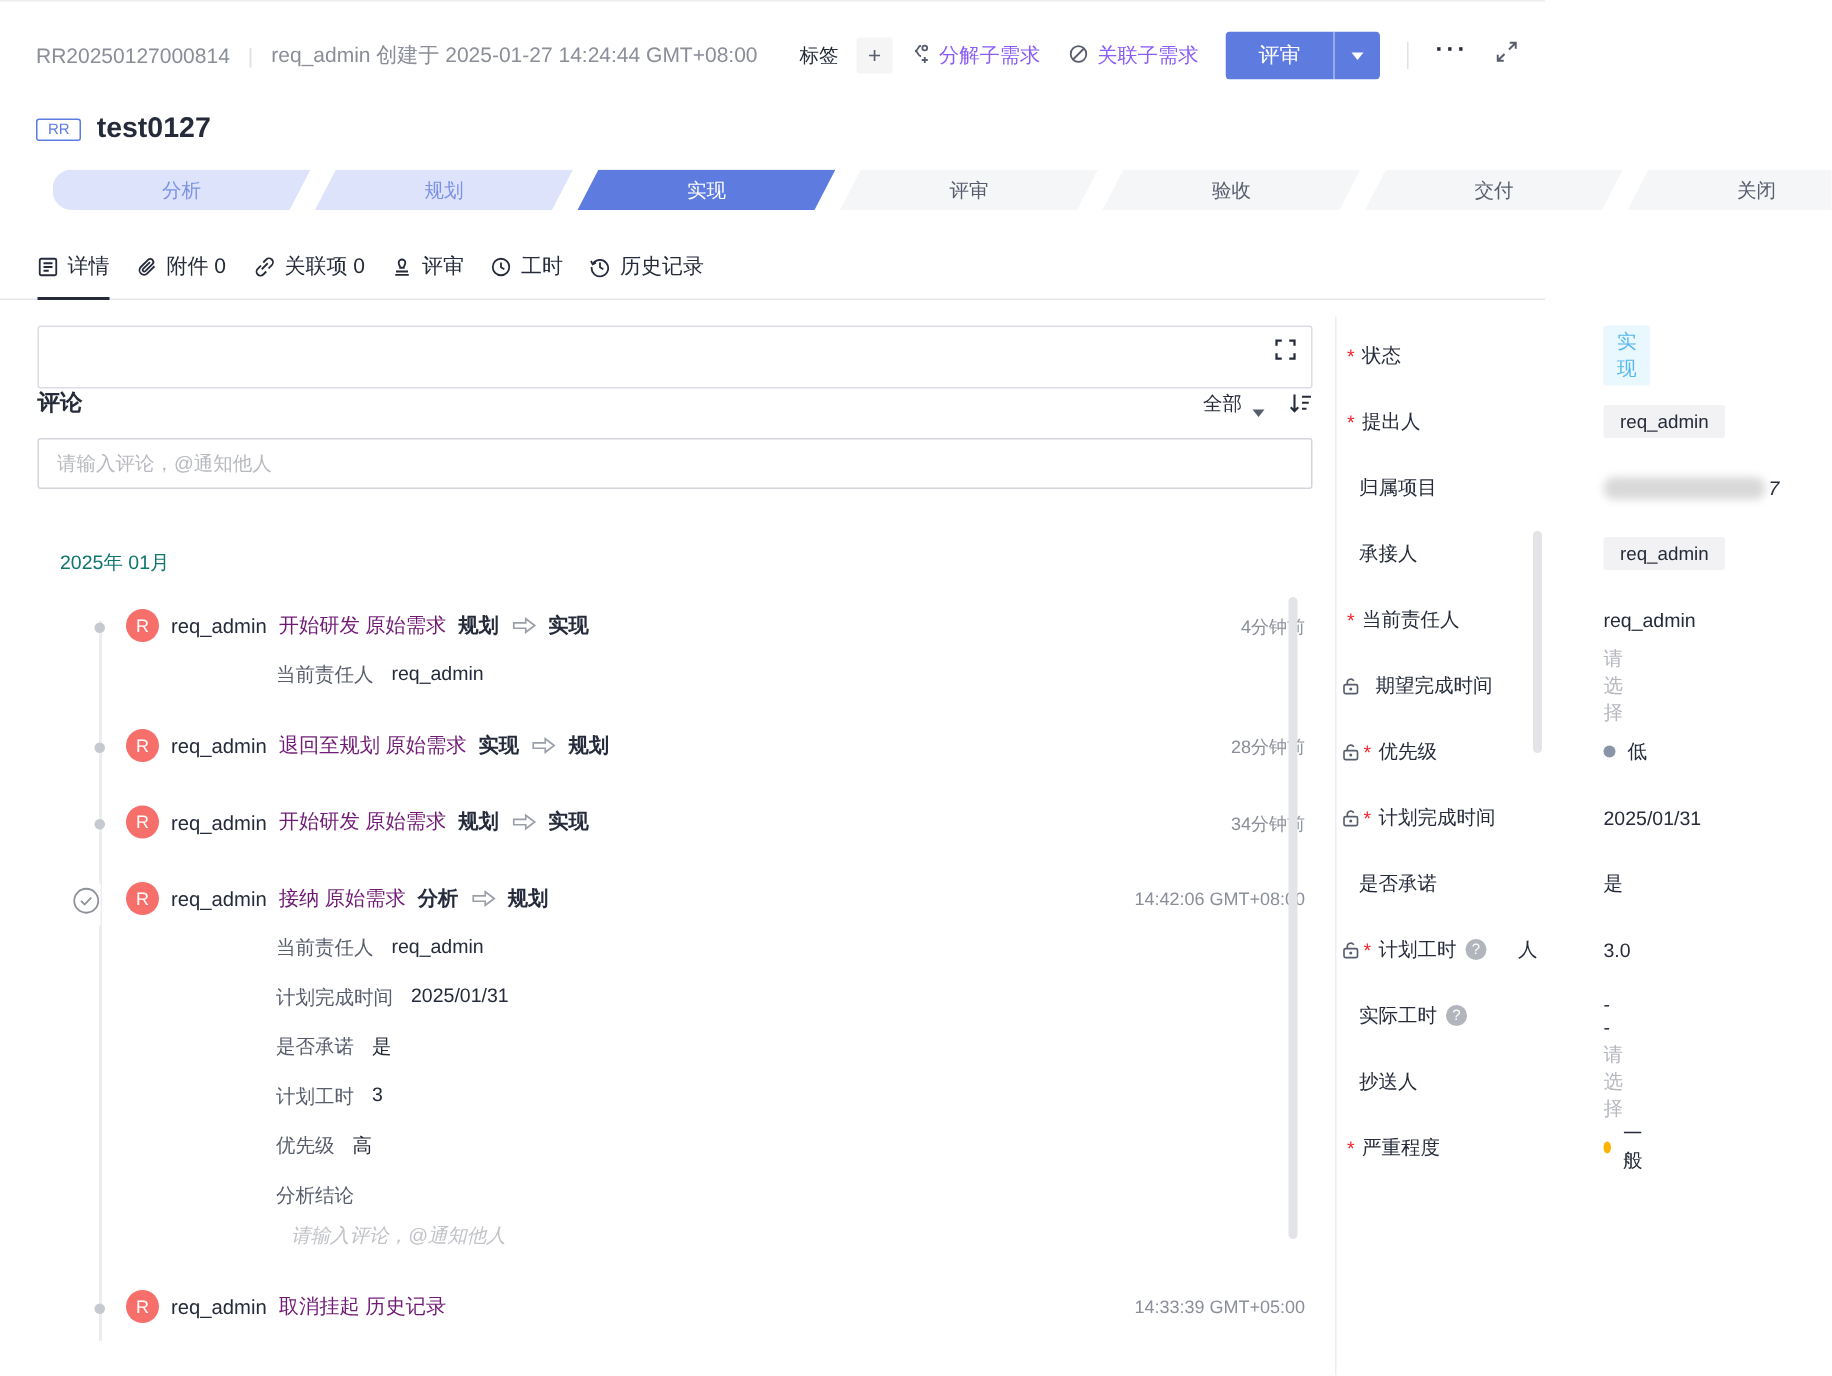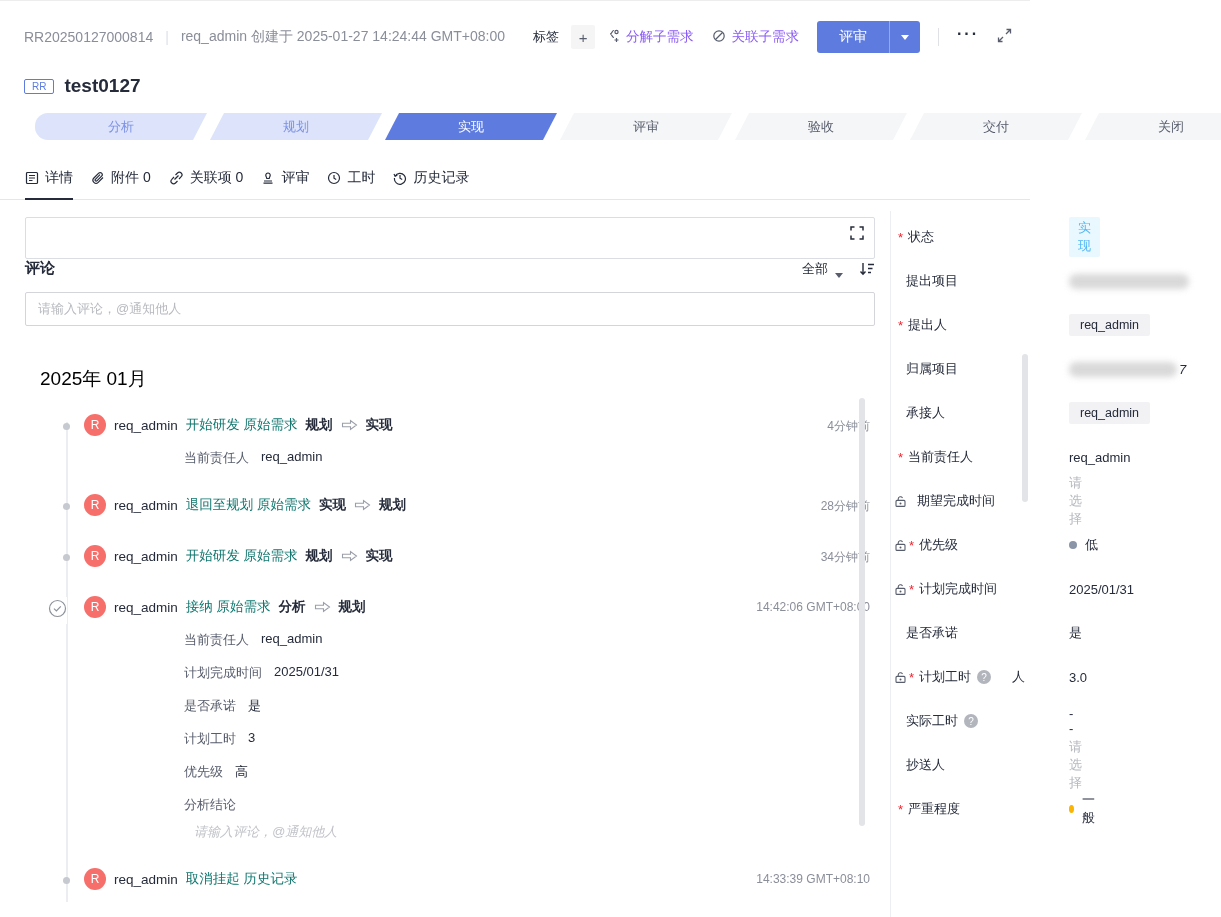--- a/index.html
+++ b/index.html
@@ -61,31 +61,31 @@
   .cmt-filter { display:flex; align-items:flex-end; gap:7px; font-size:13px; cursor:pointer; }
   .caret-sm { width:0; height:0; border-left:4px solid transparent; border-right:4px solid transparent;
     border-top:5px solid #575d6c; }
   .sort-btn { cursor:pointer; display:flex; align-items:center; }
 
   .cmt-input { width:850px; height:34px; margin-top:14px; border:1px solid #d3d5db; border-radius:2px;
     display:flex; align-items:center; padding:0 12px; font-size:13px; color:#b8babf; cursor:text; }
 
   
   .timeline { position:relative; margin-top:40px; width:860px; }
-  .tl-month { font-size:19px; color:#000000; margin-left:15px; }
+  .tl-month { font-size:13px; color:#0f766e; margin-left:15px; }
   .tl-list { position:relative; margin-top:22px; }
   .tl-line { position:absolute; left:41px; top:8px; bottom:-10px; width:2px; background:#ebedf0; }
   .tl-item { position:relative; padding-left:89px; margin-bottom:27px; min-height:24px; }
   .tl-dot { position:absolute; left:38px; top:9px; width:7px; height:7px; border-radius:50%; background:#c6c9cf; }
   .tl-check { position:absolute; left:23px; top:1px; background:#fff; padding:2px 0; }
   .tl-avatar { position:absolute; left:59px; top:0; width:22px; height:22px; border-radius:50%;
     background:#f66f6a; color:#fff; font-size:12px; display:flex; align-items:center; justify-content:center; }
   .tl-head { display:flex; align-items:center; gap:8px; font-size:13.5px; padding-top:2px; }
   .tl-user { color:#252b3a; }
-  .tl-action { color:#0f766e; }
+  .tl-action { color:#701a75; }
   .tl-stage { color:#252b3a; font-weight:700; }
   .tl-time { position:absolute; right:15px; top:4px; font-size:12px; color:#8a8e99; }
   .tl-details { margin-left:70px; }
   .tl-detail { margin-top:15px; font-size:13px; display:flex; gap:12px; }
   .tl-dlabel { color:#575d6c; }
   .tl-dvalue { color:#252b3a; }
   .tl-extra-ph { margin-left:80px; margin-top:9px; font-size:13px; font-style:italic; color:#c1c3c8; }
 
   .inner-scroll { position:absolute; left:859px; top:187px; width:6px; height:428px; border-radius:3px; background:#e3e4e8; }
 
@@ -378,40 +378,34 @@
               </div>
               <div class="tl-extra-ph">请输入评论，@通知他人</div>
             </div>
             <div class="tl-item">
               <span class="tl-dot"></span>
               <span class="tl-avatar">R</span>
               <div class="tl-head">
                 <span class="tl-user">req_admin</span>
                 <span class="tl-action">取消挂起 历史记录</span>
               </div>
-              <span class="tl-time">14:33:39 GMT+08:10</span>
+              <span class="tl-time">14:33:39 GMT+05:00</span>
             </div>
           </div>
       </div>
 
       <div class="inner-scroll"></div>
     </div>
 
     <div class="sidebar">
         <div class="f-row star">
           <span class="f-star">*</span>
           <span class="f-label">状态</span>
           <span class="f-value">
             <span class="v-badge" style="background: rgb(233, 247, 254); color: rgb(83, 183, 242);">实现</span>
-          </span>
-        </div>
-        <div class="f-row">
-          <span class="f-label">提出项目</span>
-          <span class="f-value">
-            <span class="v-blur" style="width: 120px;"></span>
           </span>
         </div>
         <div class="f-row star">
           <span class="f-star">*</span>
           <span class="f-label">提出人</span>
           <span class="f-value">
             <span class="v-tag">req_admin</span>
           </span>
         </div>
         <div class="f-row">

